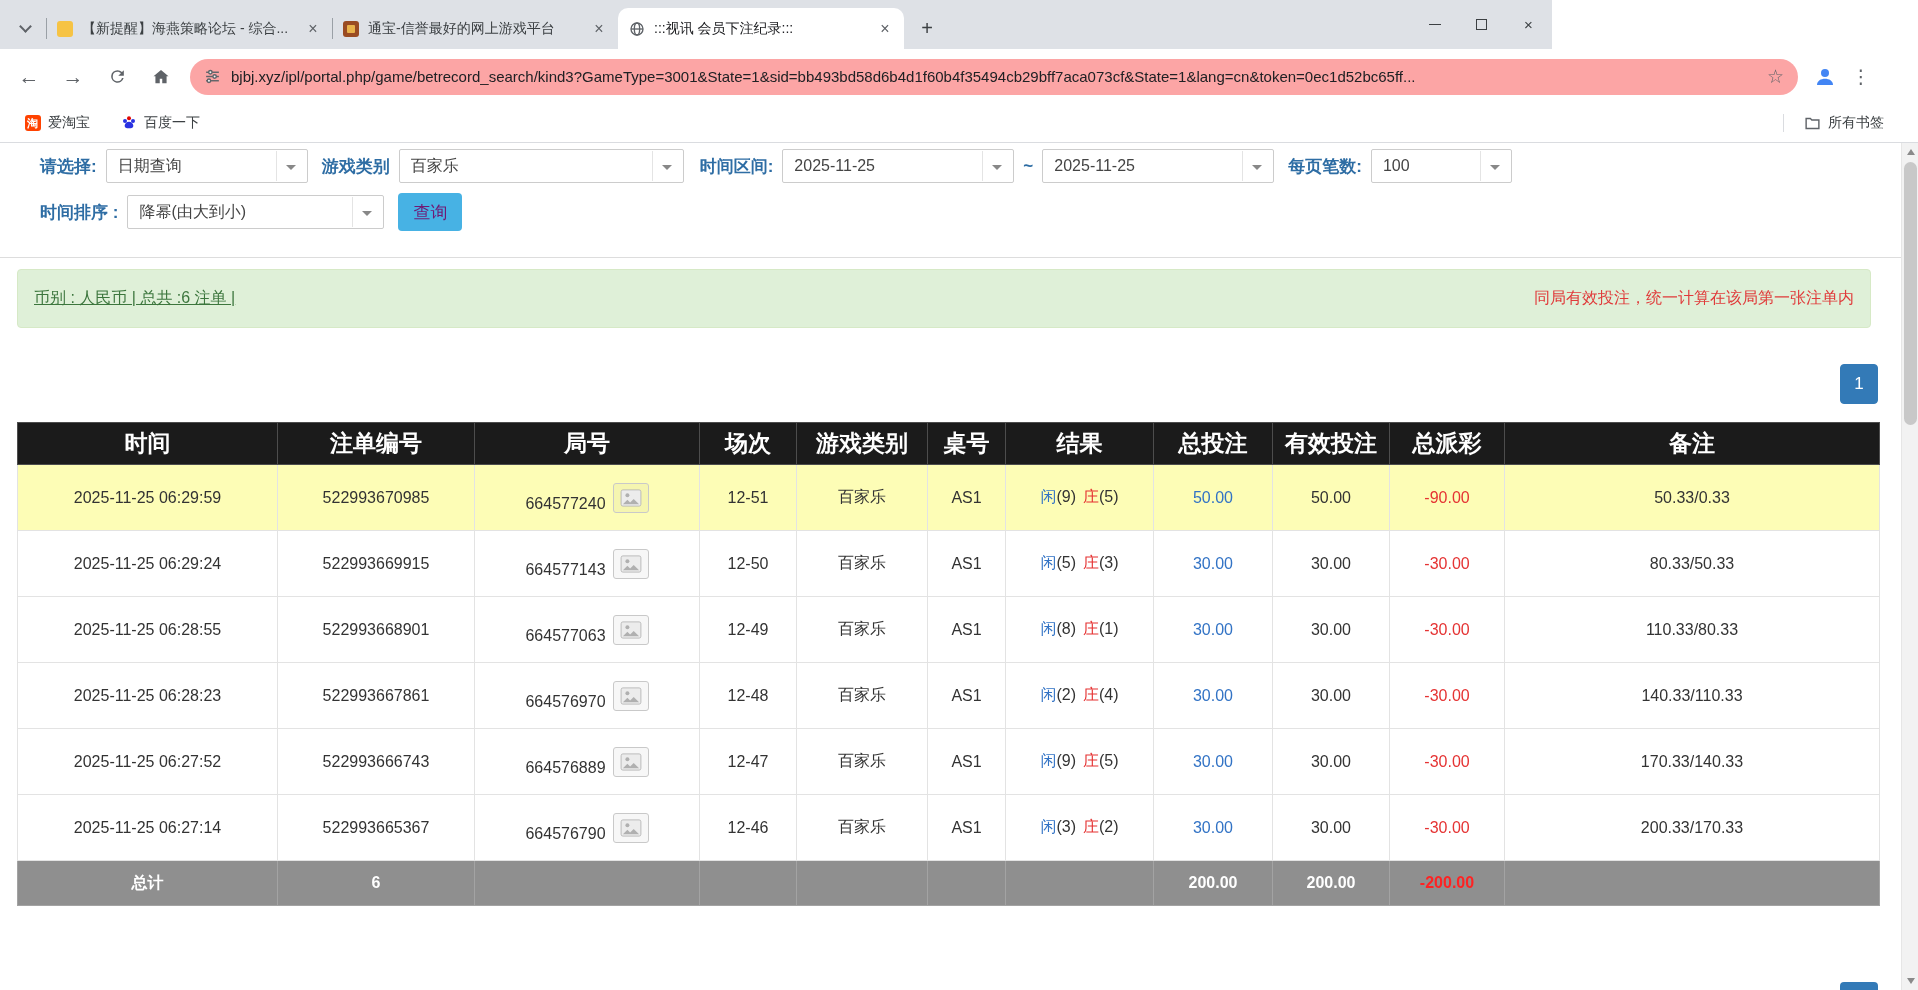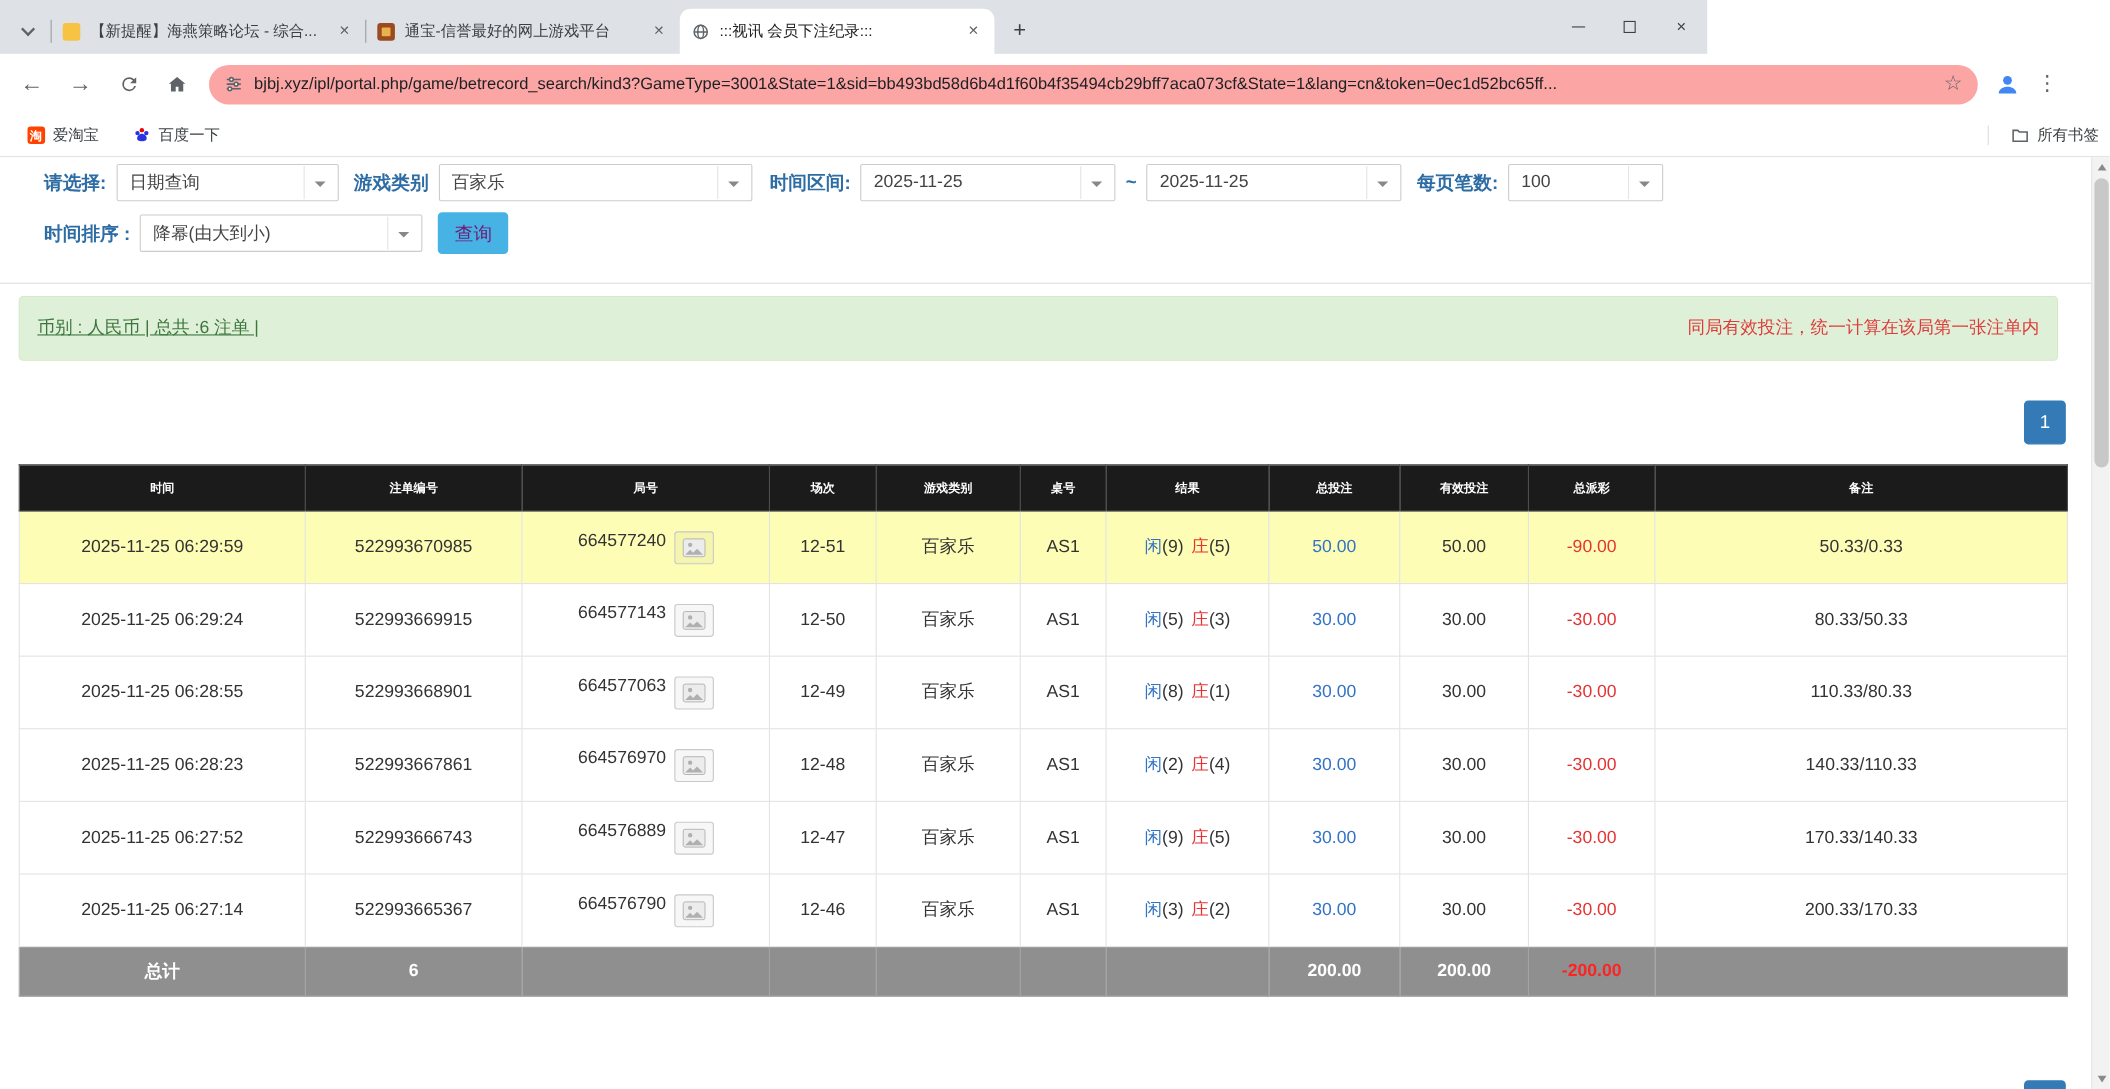--- a/index.html
+++ b/index.html
@@ -35,21 +35,21 @@
   .url-text { flex:1; font-size:15px; color:#202124; white-space:nowrap; overflow:hidden; text-overflow:ellipsis; margin:0 10px; }
   .star-btn { font-size:19px; color:#5f6368; cursor:pointer; }
   .avatar-btn { width:34px; height:34px; margin-left:10px; display:flex; align-items:center; justify-content:center; border-radius:50%; cursor:pointer; }
   .menu-btn { width:34px; height:34px; display:flex; align-items:center; justify-content:center; font-size:19px; color:#5f6368; cursor:pointer; margin-left:2px; }
 
   
   .bookmarksbar { position:absolute; top:104px; left:0; width:1918px; height:39px; background:#fff; border-bottom:1px solid #dadce0; display:flex; align-items:center; }
   .bookmark { display:flex; align-items:center; margin-left:18px; font-size:14px; color:#3c4043; cursor:pointer; padding:4px 6px; border-radius:4px; }
   .bookmark .bicon { width:17px; height:17px; margin-right:7px; display:flex; align-items:center; justify-content:center; }
   .tb-icon { width:16px; height:16px; background:#ff4200; color:#fff; border-radius:3px; font-size:11px; display:flex; align-items:center; justify-content:center; font-weight:bold; }
-  .bm-right { margin-left:auto; display:flex; align-items:center; margin-right:4px; }
+  .bm-right { margin-left:auto; display:flex; align-items:center; margin-right:28px; }
   .bm-divider { width:1px; height:18px; background:#dadce0; margin-right:14px; }
 
   
   .page { position:absolute; top:143px; left:0; width:1918px; height:847px; background:#fff; }
 
   .filters { position:absolute; top:0; left:0; width:1901px; height:115px; border-bottom:1px solid #ddd; }
   .filter-row { position:absolute; left:40px; display:flex; align-items:center; }
   .filter-row.r1 { top:6px; }
   .filter-row.r2 { top:50px; }
   .flabel { color:#2e6da4; font-weight:bold; font-size:17px; margin-right:9px; white-space:nowrap; }
@@ -62,27 +62,27 @@
 
   .summary-bar { position:absolute; top:126px; left:17px; width:1854px; height:59px; background:#dff0d8; border:1px solid #d6e9c6; border-radius:4px; display:flex; align-items:center; justify-content:space-between; padding:0 16px; font-size:16px; }
   .summary-left { color:#3c763d;text-decoration:underline; }
   .summary-right { color:#e03a3a; }
 
   .pagination-btn { position:absolute; top:221px; right:40px; width:38px; height:40px; background:#337ab7; border:1px solid #337ab7; border-radius:4px; color:#fff; font-size:17px; display:flex; align-items:center; justify-content:center; cursor:pointer; }
   .partial-pagination { position:absolute; bottom:0; right:40px; width:38px; height:8px; background:#337ab7; border-radius:4px 4px 0 0; }
 
   .records { position:absolute; top:279px; left:17px; }
   table { border-collapse:collapse; table-layout:fixed; width:1862px; }
-  th { background:#1b1b1b; color:#fff; font-size:11px; font-weight:bold; height:42px; border:1px solid #4d4d4d; text-align:center; }
+  th { background:#1b1b1b; color:#fff; font-size:23px; font-weight:bold; height:42px; border:1px solid #4d4d4d; text-align:center; }
   tbody td { height:66px; border:1px solid #e3e3e3; text-align:center; font-size:16px; color:#333; background:#fff; vertical-align:middle; }
   tr.hl td { background:#fdfdb6; }
   .blue { color:#3273c5; }
   .red { color:#e53333; }
   .b-char { margin-left:7px; }
-  .round-flex { display:flex; align-items:flex-start; justify-content:center; gap:7px; }
+  .round-flex { display:flex; align-items:flex-end; justify-content:center; gap:7px; }
   .img-btn { display:inline-flex; align-items:center; justify-content:center; width:36px; height:30px; border:1px solid #c9c9c9; border-radius:3px; background:rgba(0,0,0,0.03); cursor:pointer; }
   tfoot td { background:#8f8f8f; color:#fff; height:45px; border:1px solid #a3a3a3; text-align:center; font-size:16px; font-weight:bold; }
   tfoot td.red-strong { color:#ff2222; }
 
   
   .scrollbar { position:absolute; top:0; right:0; width:17px; height:847px; background:#f2f2f2; border-left:1px solid #e6e6e6; }
   .sb-arrow { position:absolute; left:0; width:17px; height:17px; display:flex; align-items:center; justify-content:center; cursor:pointer; }
   .sb-arrow.up { top:0; } .sb-arrow.down { bottom:0; }
   .tri-up { width:0; height:0; border:4px solid transparent; border-bottom:6px solid #8a8a8a; margin-bottom:3px; }
   .tri-down { width:0; height:0; border:4px solid transparent; border-top:6px solid #8a8a8a; margin-top:3px; }

